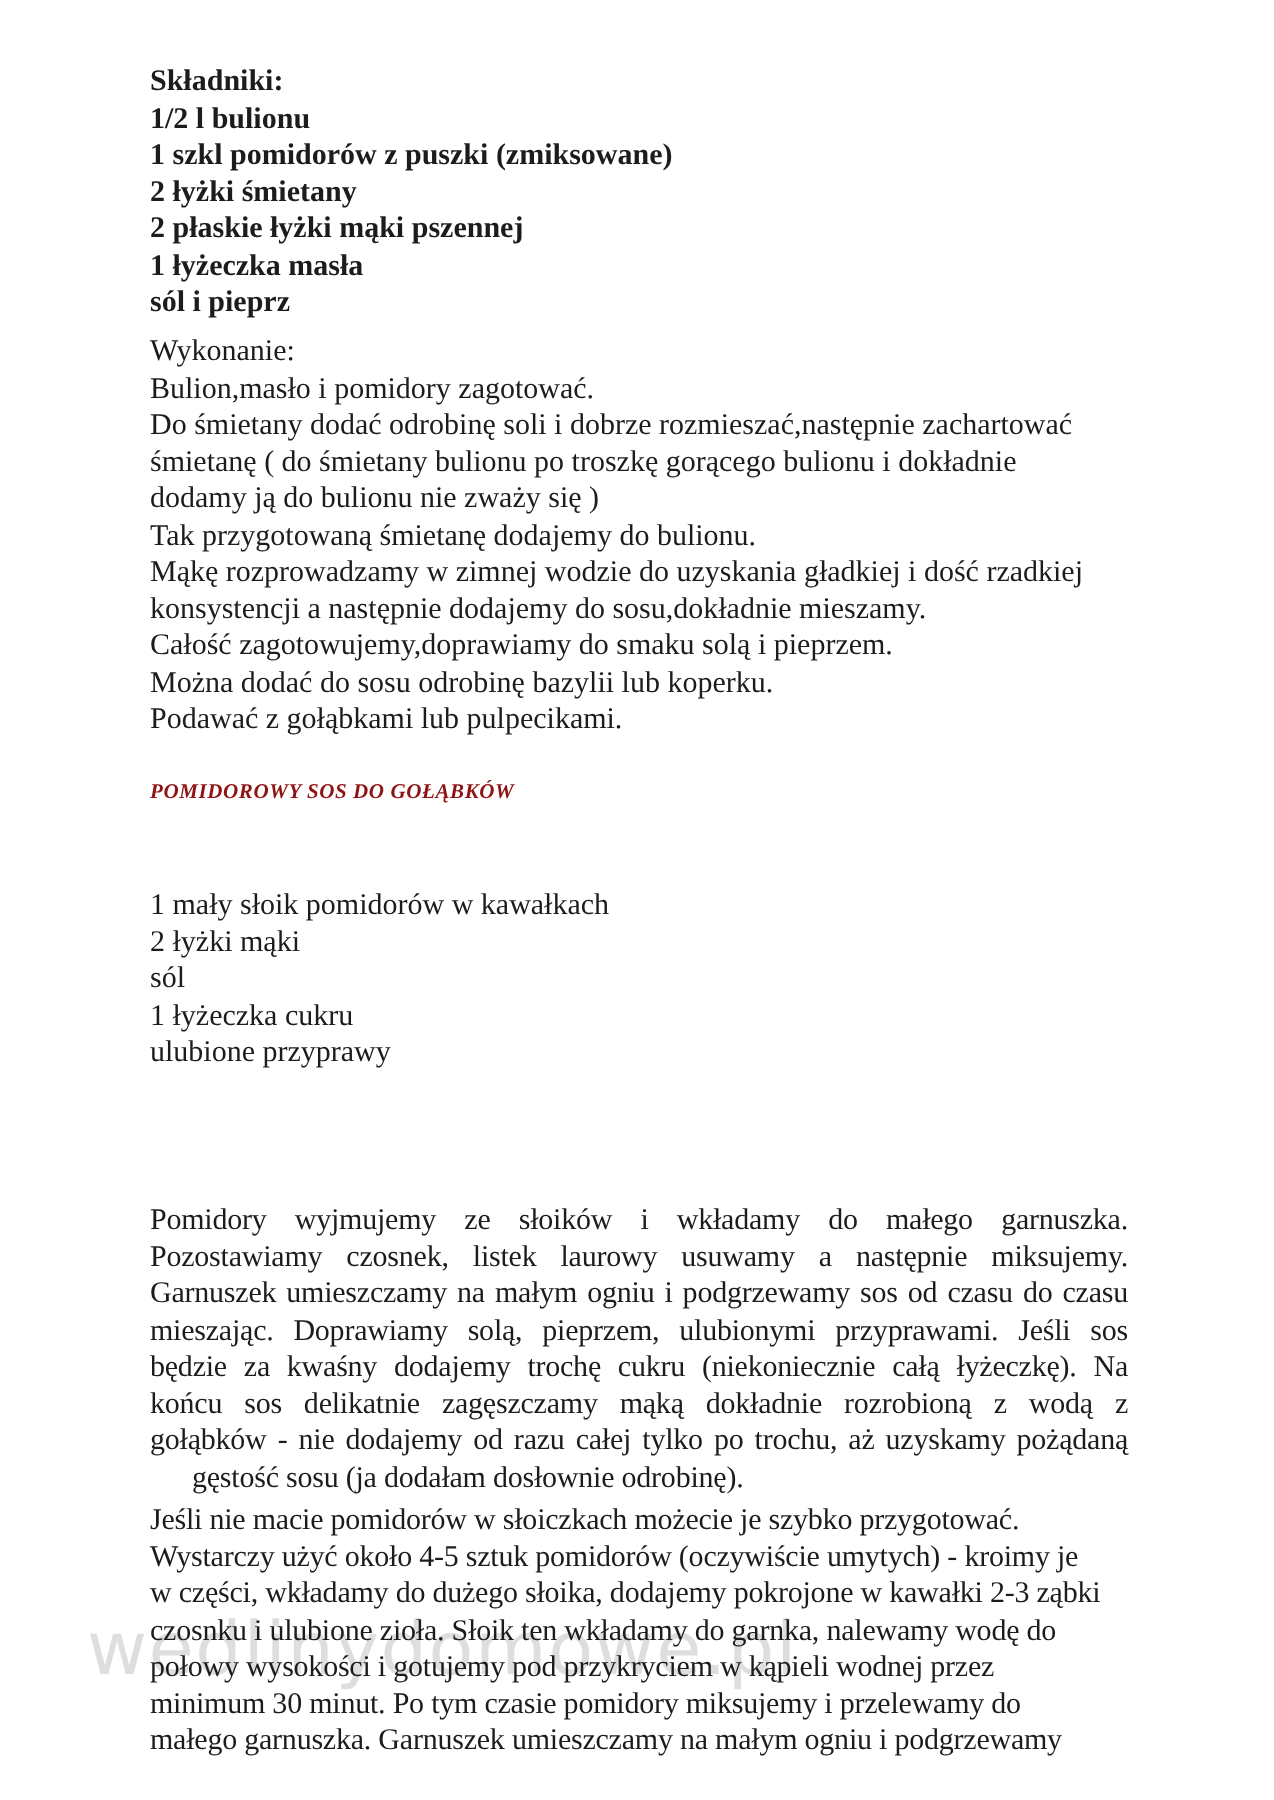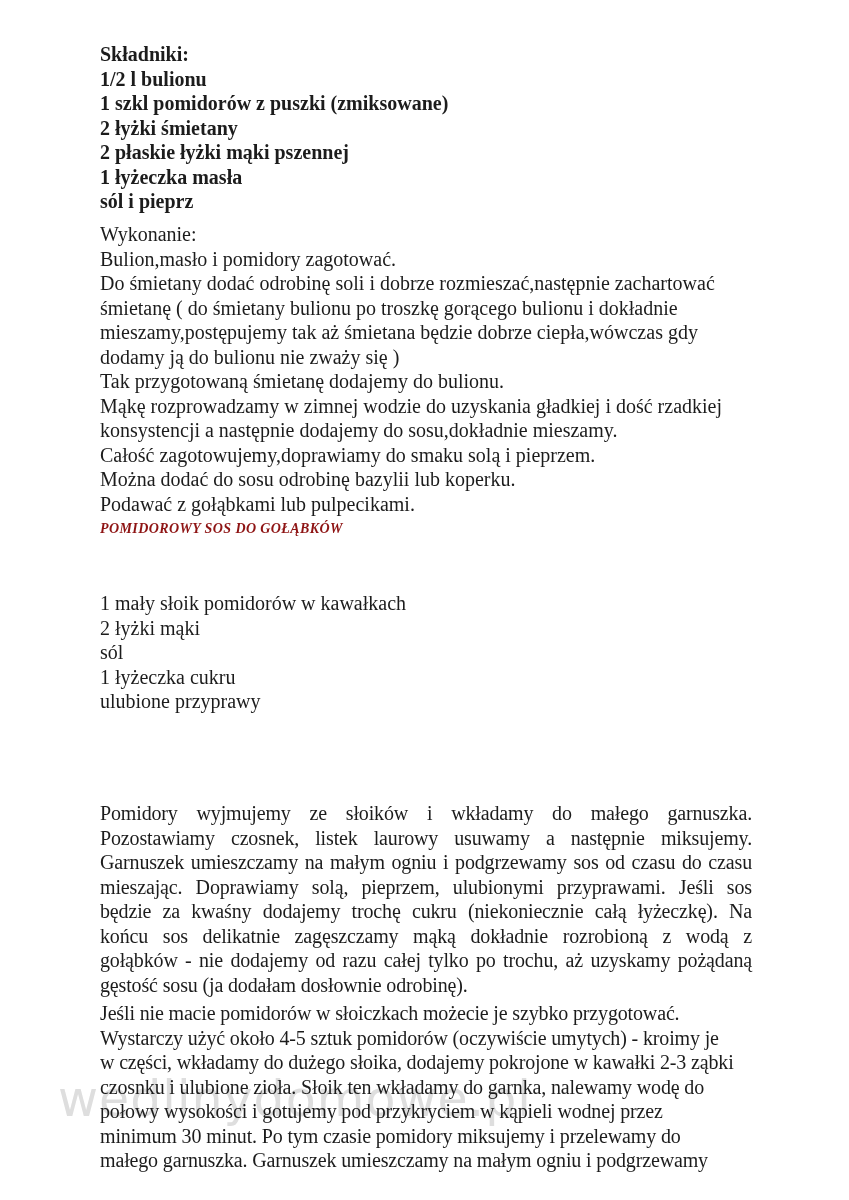--- a/index.html
+++ b/index.html
@@ -51,20 +51,21 @@
   .ing2      { top: 591px; }
   .para1     { top: 801px; }
   .para2     { top: 1001px; }
   .para1 > div, .para2 > div { letter-spacing: -0.15px; }
   .para-justify > div {
     text-align: justify;
     text-align-last: justify;
   }
   .para-justify > div:last-child {
     text-align-last: left;
+    margin-left: 28px;
   }
 </style>
 </head>
 <body>
 
 <div class="page">
 
   <div class="watermark">wedlinydomowe.pl</div>
 
   <div class="block ing1">
@@ -78,21 +79,20 @@
         <div>sól i pieprz</div>
       </div>
   </div>
 
   <div class="block prep">
     <div>Wykonanie:</div>
     <div>
         <div>Bulion,masło i pomidory zagotować.</div>
         <div>Do śmietany dodać odrobinę soli i dobrze rozmieszać,następnie zachartować</div>
         <div>śmietanę ( do śmietany bulionu po troszkę gorącego bulionu i dokładnie</div>
-        <div>mieszamy,postępujemy tak aż śmietana będzie dobrze ciepła,wówczas gdy</div>
         <div>dodamy ją do bulionu nie zważy się )</div>
         <div>Tak przygotowaną śmietanę dodajemy do bulionu.</div>
         <div>Mąkę rozprowadzamy w zimnej wodzie do uzyskania gładkiej i dość rzadkiej</div>
         <div>konsystencji a następnie dodajemy do sosu,dokładnie mieszamy.</div>
         <div>Całość zagotowujemy,doprawiamy do smaku solą i pieprzem.</div>
         <div>Można dodać do sosu odrobinę bazylii lub koperku.</div>
         <div>Podawać z gołąbkami lub pulpecikami.</div>
       </div>
   </div>
 

